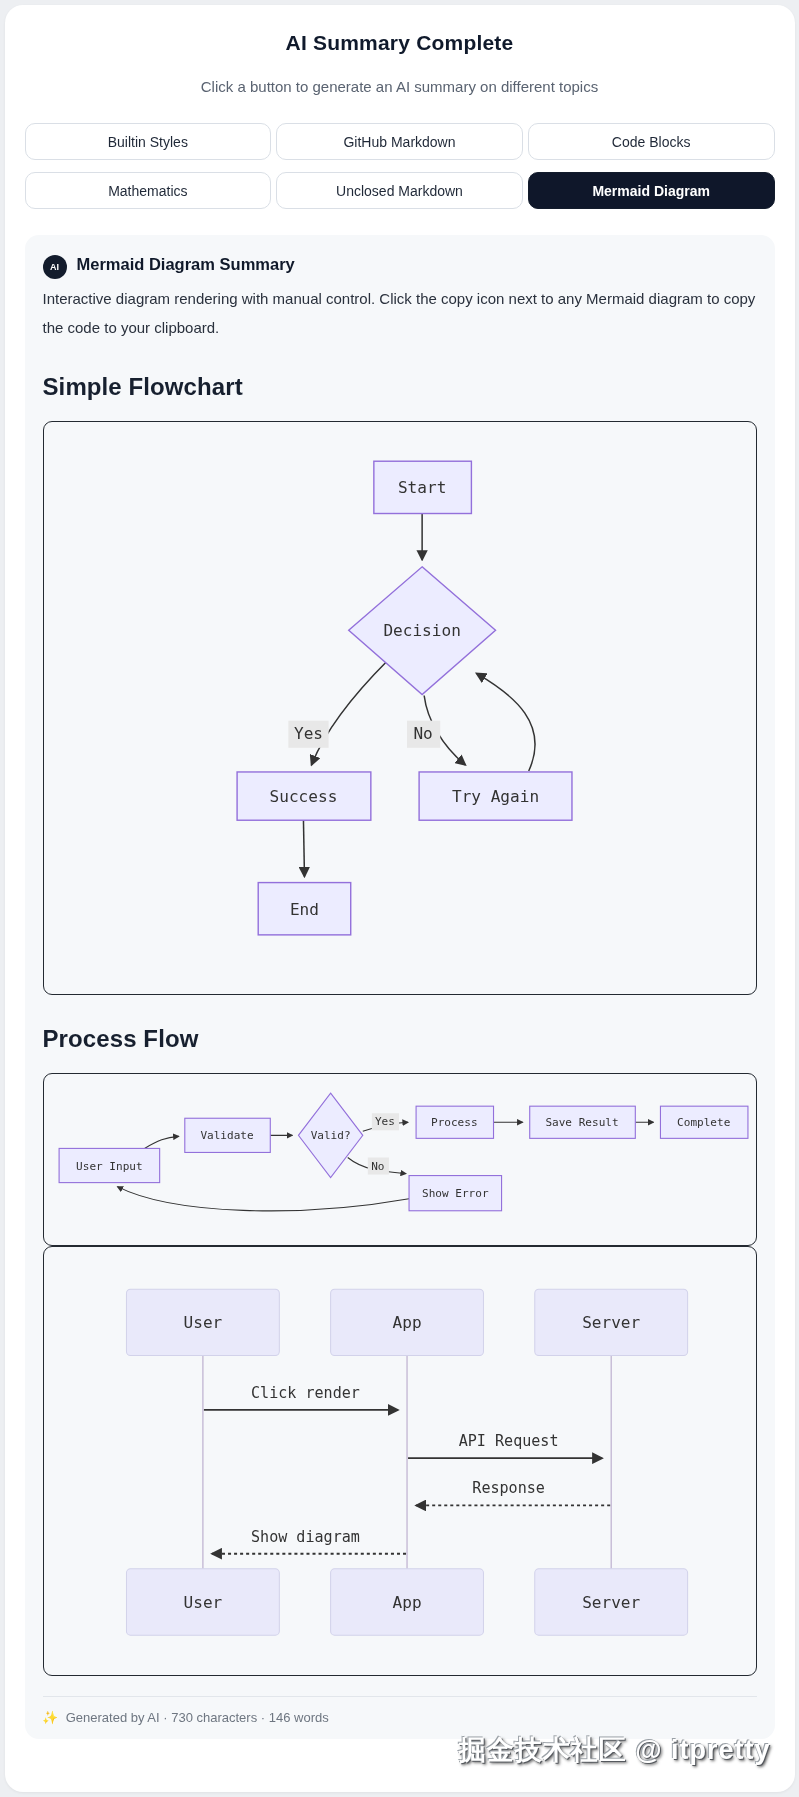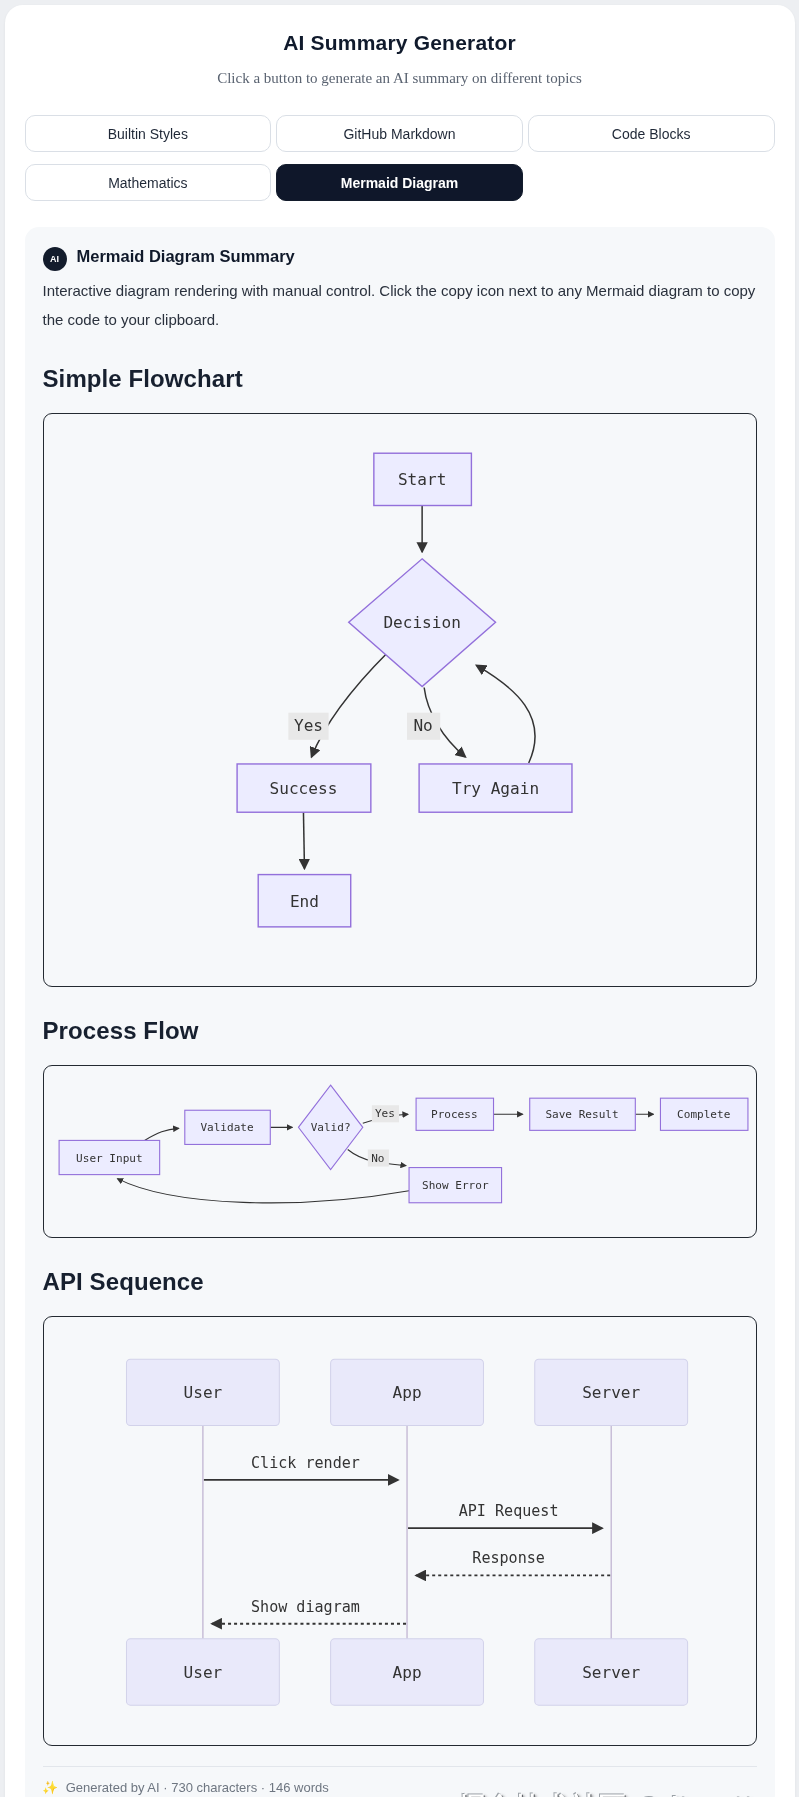--- a/index.html
+++ b/index.html
@@ -8,21 +8,21 @@
   .page {
     position:relative;
     width:790px; min-height:1787px;
     margin:5px auto;
     background:#ffffff;
     border-radius:18px;
     padding:26px 20px 40px 20px;
     box-shadow:0 1px 3px rgba(0,0,0,.06);
   }
   .page-title { text-align:center; font-size:21px; font-weight:800; color:#101a2c; letter-spacing:.2px; }
-  .page-subtitle { text-align:center; font-size:15px; color:#5a6371; margin-top:15px;font-family:Liberation Serif, serif; }
+  .page-subtitle { text-align:center; font-size:15px; color:#5a6371; margin-top:23px; }
 
   .topic-grid {
     margin-top:28px;
     display:grid; grid-template-columns:repeat(3,1fr);
     gap:12px 5px;
   }
   .topic-btn {
     height:37px; background:#fff;
     border:1px solid #dadfe6; border-radius:10px;
     font-family:inherit; font-size:14px; color:#1f2837; font-weight:500;
@@ -79,28 +79,29 @@
   }
 
   
   text.dnode { font-family:"DejaVu Sans Mono","Liberation Mono",monospace; fill:#333333; }
 </style>
 </head>
 <body>
 
 <div class="page">
 
-  <h1 class="page-title">AI Summary Generator</h1>
+  <h1 class="page-title">AI Summary Complete</h1>
   <div class="page-subtitle">Click a button to generate an AI summary on different topics</div>
 
   <div class="topic-grid">
     <button class="topic-btn">Builtin Styles</button>
     <button class="topic-btn">GitHub Markdown</button>
     <button class="topic-btn">Code Blocks</button>
     <button class="topic-btn">Mathematics</button>
+    <button class="topic-btn">Unclosed Markdown</button>
     <button class="topic-btn active">Mermaid Diagram</button>
   </div>
 
   <div class="summary-card">
 
     <div class="card-head">
       <span class="ai-badge">AI</span>
       <span class="card-title">Mermaid Diagram Summary</span>
     </div>
 
@@ -205,21 +206,20 @@
           <rect x="613" y="32" width="87" height="32" fill="#ECECFF" stroke="#9370DB" stroke-width="1.1"></rect>
           <text class="dnode" x="656" y="52" font-size="11" text-anchor="middle">Complete</text>
         </g>
         <g>
           <rect x="363" y="101" width="92" height="35" fill="#ECECFF" stroke="#9370DB" stroke-width="1.1"></rect>
           <text class="dnode" x="409" y="122" font-size="11" text-anchor="middle">Show Error</text>
         </g>
       </svg>
     </div>
 
-    <h2 class="sec-heading">API Sequence</h2>
 
     <div class="diagram-box">
       <svg viewBox="0 0 708 426">
         <defs>
           <marker id="arw3" viewBox="0 0 10 10" refX="8.5" refY="5" markerWidth="6.5" markerHeight="6.5" orient="auto-start-reverse">
             <path d="M0,0 L10,5 L0,10 z" fill="#333333"></path>
           </marker>
         </defs>
 
         <line x1="158" y1="108" x2="158" y2="320" stroke="#bdb0cf" stroke-width="1.2"></line>

